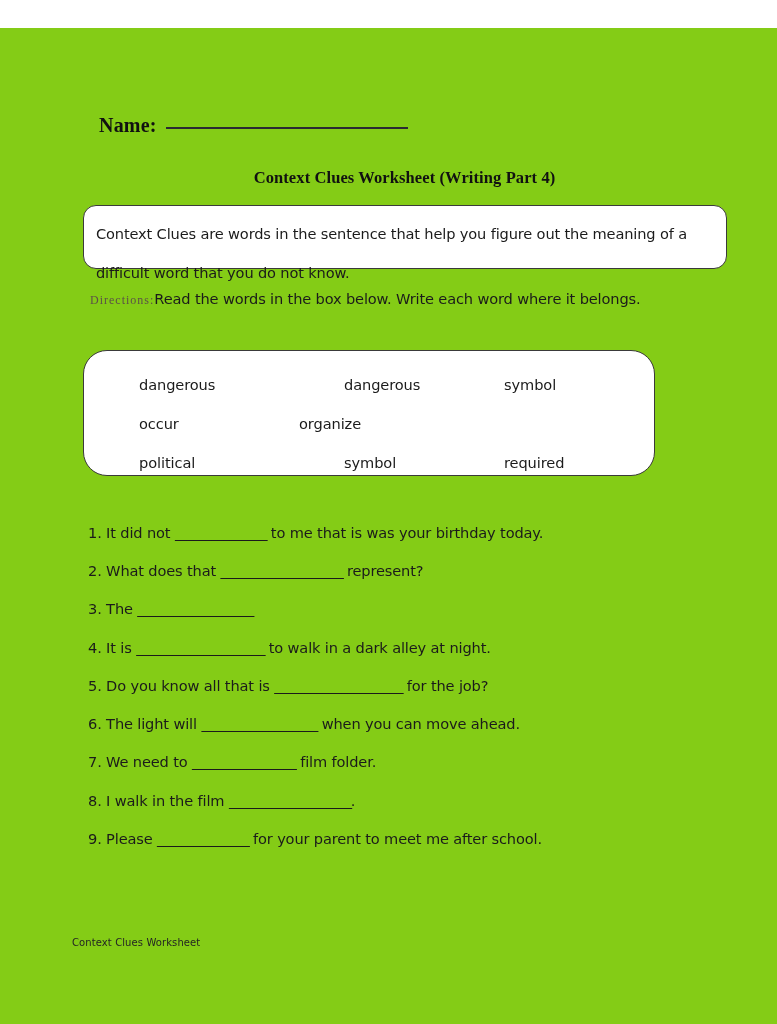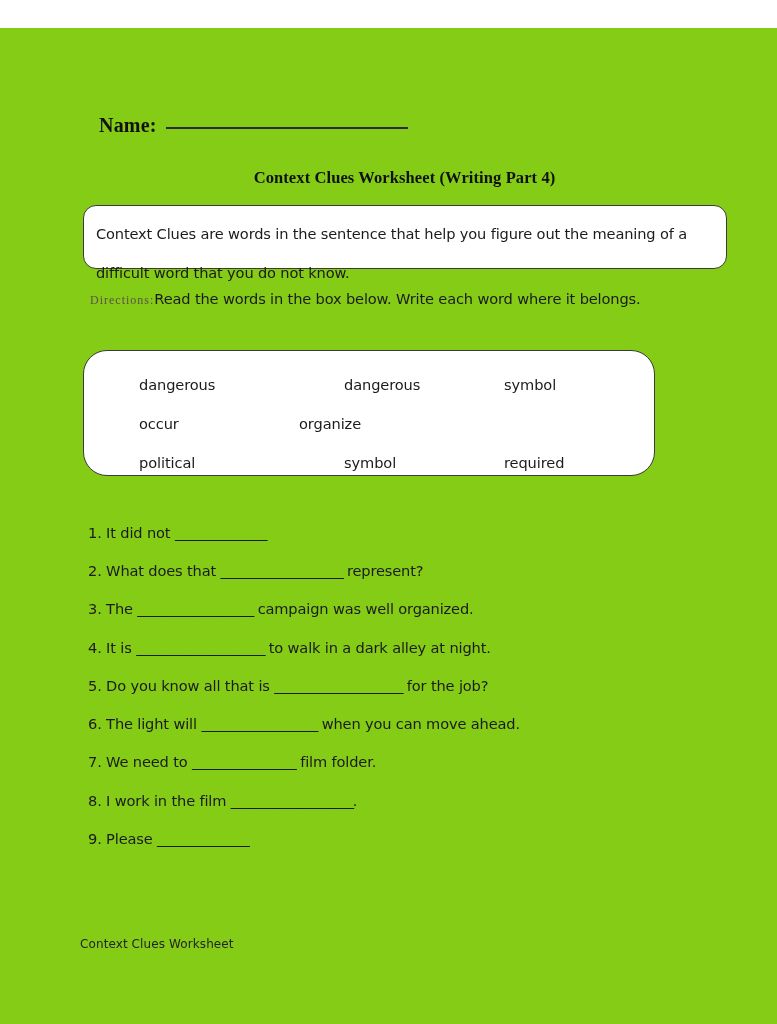--- a/index.html
+++ b/index.html
@@ -163,23 +163,23 @@
   .q-text { white-space: pre; }
   .q-blank {
     font-family: "DejaVu Sans", sans-serif;
     letter-spacing: -1.2px;
     white-space: pre;
   }
 
   
   .footer-note {
     position: absolute;
-    left: 80px;
+    left: 72px;
     top: 909px;
-    font-size: 12px;
+    font-size: 10px;
     color: #242424;
     letter-spacing: 0.1px;
   }
 </style>
 </head>
 <body>
 
 <div class="page">
 
   <div class="name-date-row">
@@ -216,32 +216,32 @@
         <span class="wordbank-cell c2">required</span>
       </div>
     </div>
   </div>
 
   <div class="questions">
     <div class="question-line">
       <span class="q-text">1.</span>
         <span class="q-text"> It did not </span>
         <span class="q-blank">_______________</span>
+        <span class="q-text"> to me that is was your birthday today.</span>
     </div>
     <div class="question-line">
       <span class="q-text">2.</span>
         <span class="q-text"> What does that </span>
         <span class="q-blank">____________________</span>
         <span class="q-text"> represent?</span>
     </div>
     <div class="question-line">
       <span class="q-text">3.</span>
         <span class="q-text"> The </span>
         <span class="q-blank">___________________</span>
-        <span class="q-text"> campaign was well organized.</span>
     </div>
     <div class="question-line">
       <span class="q-text">4.</span>
         <span class="q-text"> It is </span>
         <span class="q-blank">_____________________</span>
         <span class="q-text"> to walk in a dark alley at night.</span>
     </div>
     <div class="question-line">
       <span class="q-text">5.</span>
         <span class="q-text"> Do you know all that is </span>
@@ -255,26 +255,27 @@
         <span class="q-text"> when you can move ahead.</span>
     </div>
     <div class="question-line">
       <span class="q-text">7.</span>
         <span class="q-text"> We need to </span>
         <span class="q-blank">_________________</span>
         <span class="q-text"> film folder.</span>
     </div>
     <div class="question-line">
       <span class="q-text">8.</span>
-        <span class="q-text"> I work in the film </span>
+        <span class="q-text"> I walk in the film </span>
         <span class="q-blank">____________________</span>
         <span class="q-text">.</span>
     </div>
     <div class="question-line">
       <span class="q-text">9.</span>
         <span class="q-text"> Please </span>
         <span class="q-blank">_______________</span>
+        <span class="q-text"> for your parent to meet me after school.</span>
     </div>
   </div>
 
   <div class="footer-note">Context Clues Worksheet</div>
 
 </div>
 
 </body></html>

